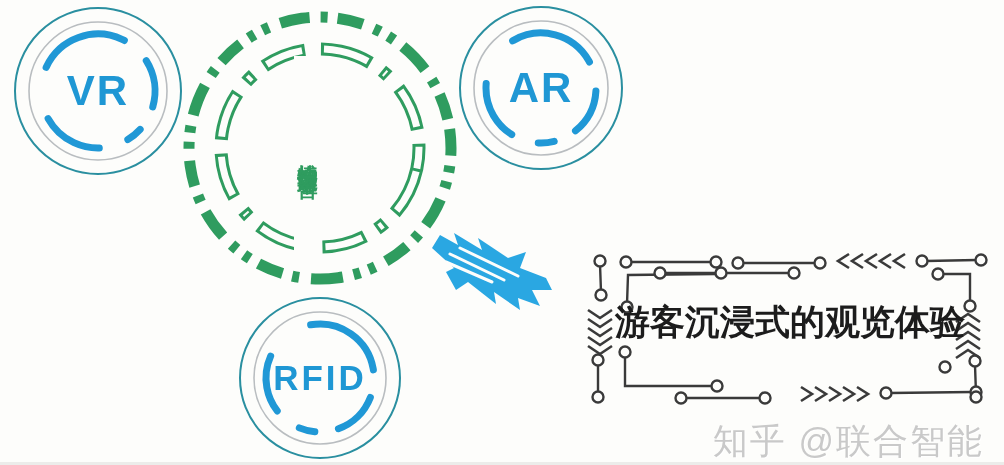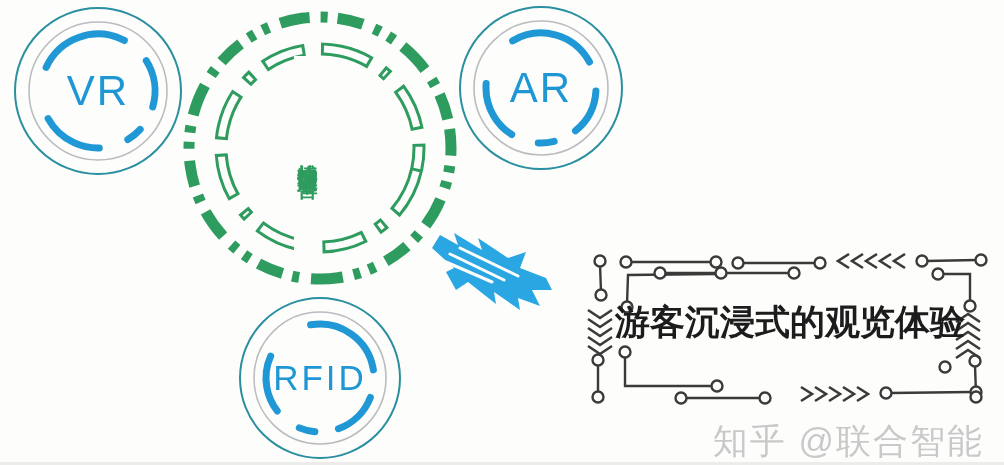--- a/index.html
+++ b/index.html
@@ -11,21 +11,21 @@
   .stage {
     position:relative; width:1004px; height:465px;
     background:#fdfdfb; overflow:hidden;
     border-bottom:3px solid #ececea;
   }
   .node { position:absolute; }
   .node svg { display:block; }
   .node-label {
     position:absolute; inset:0;
     display:flex; align-items:center; justify-content:center;
-    color:#1f97d4; font-weight:normal; letter-spacing:2px;
+    color:#1f97d4; font-weight:bold; letter-spacing:2px;
   }
   .node-vr   { left:13px;  top:6px; }
   .node-ar   { left:458px; top:5px; }
   .node-rfid { left:238px; top:296px; }
   .node-vr .node-label, .node-ar .node-label { font-size:42px; }
   .node-rfid .node-label { font-size:35px; letter-spacing:3px; }
 
   .hub { position:absolute; left:180px; top:8px; width:280px; height:280px; }
   .hub-label {
     position:absolute; left:294px; top:56px; height:200px;

